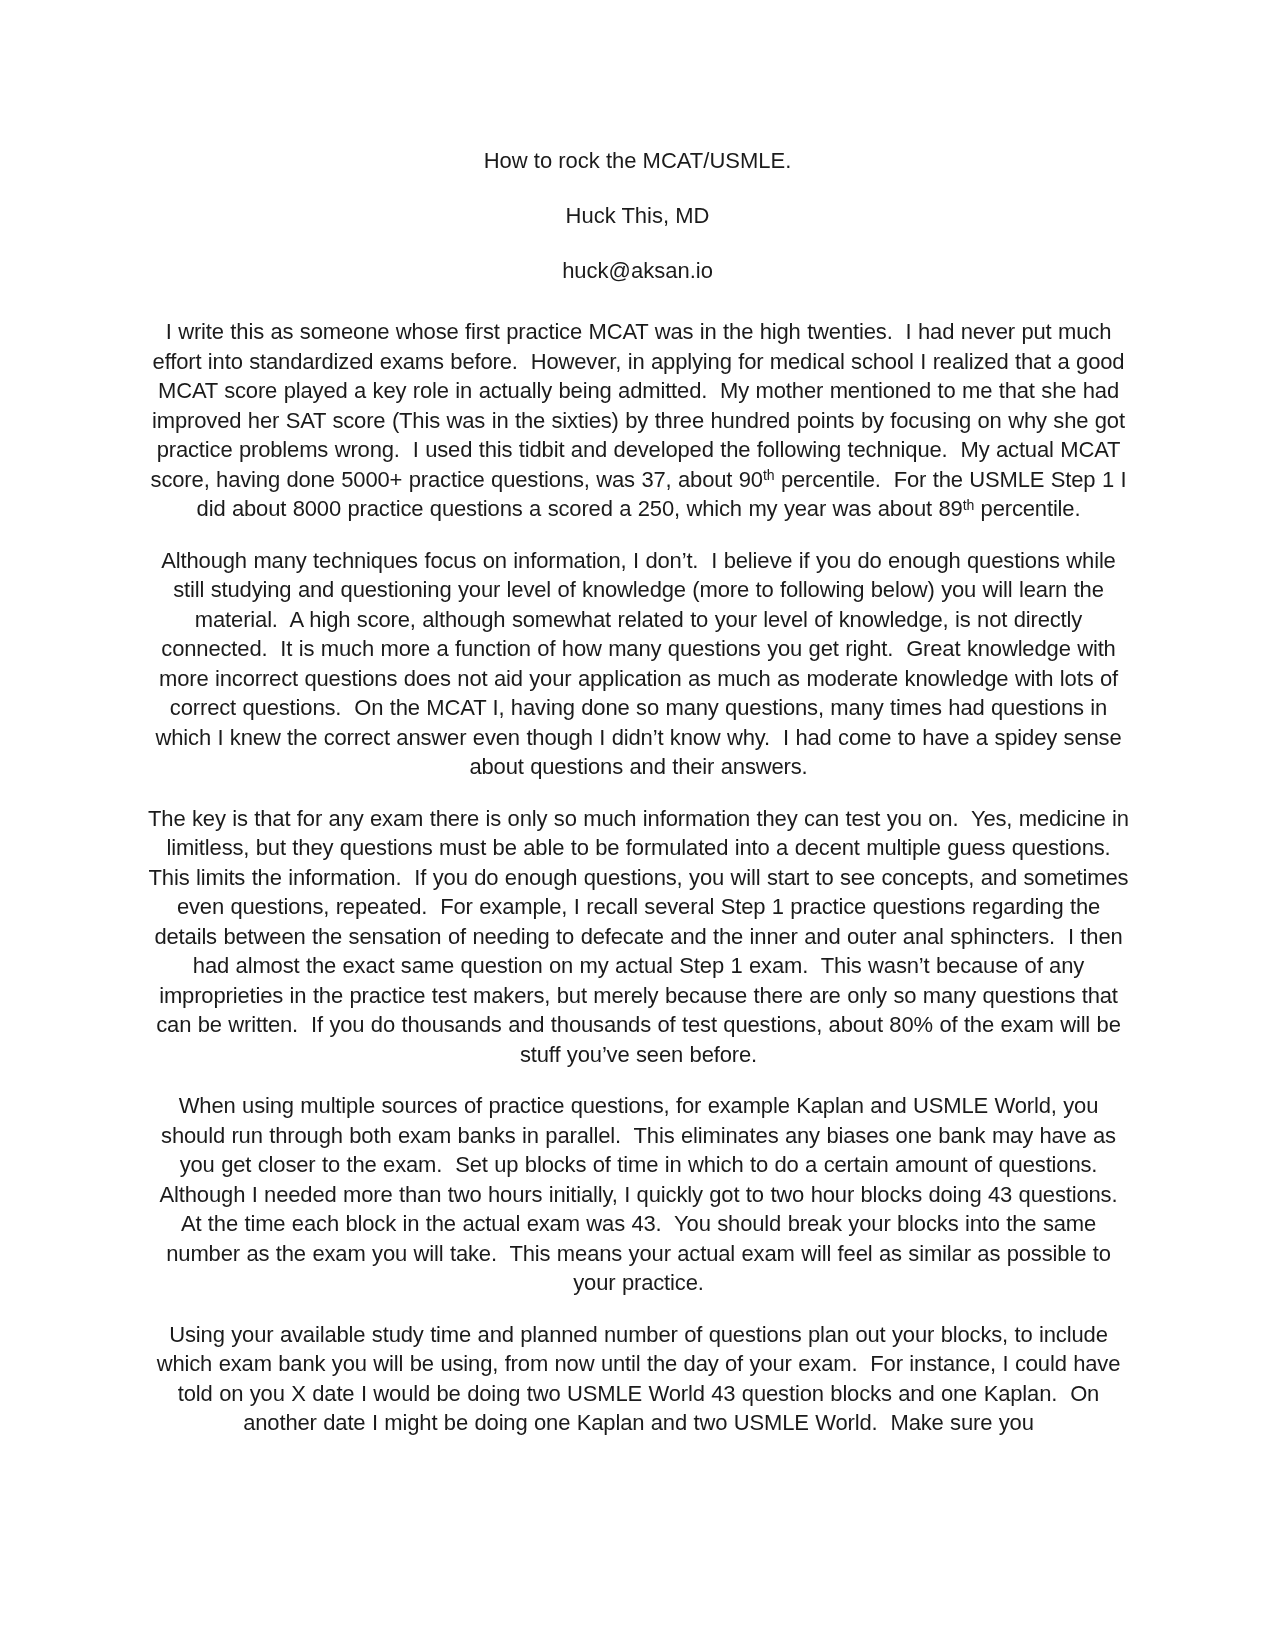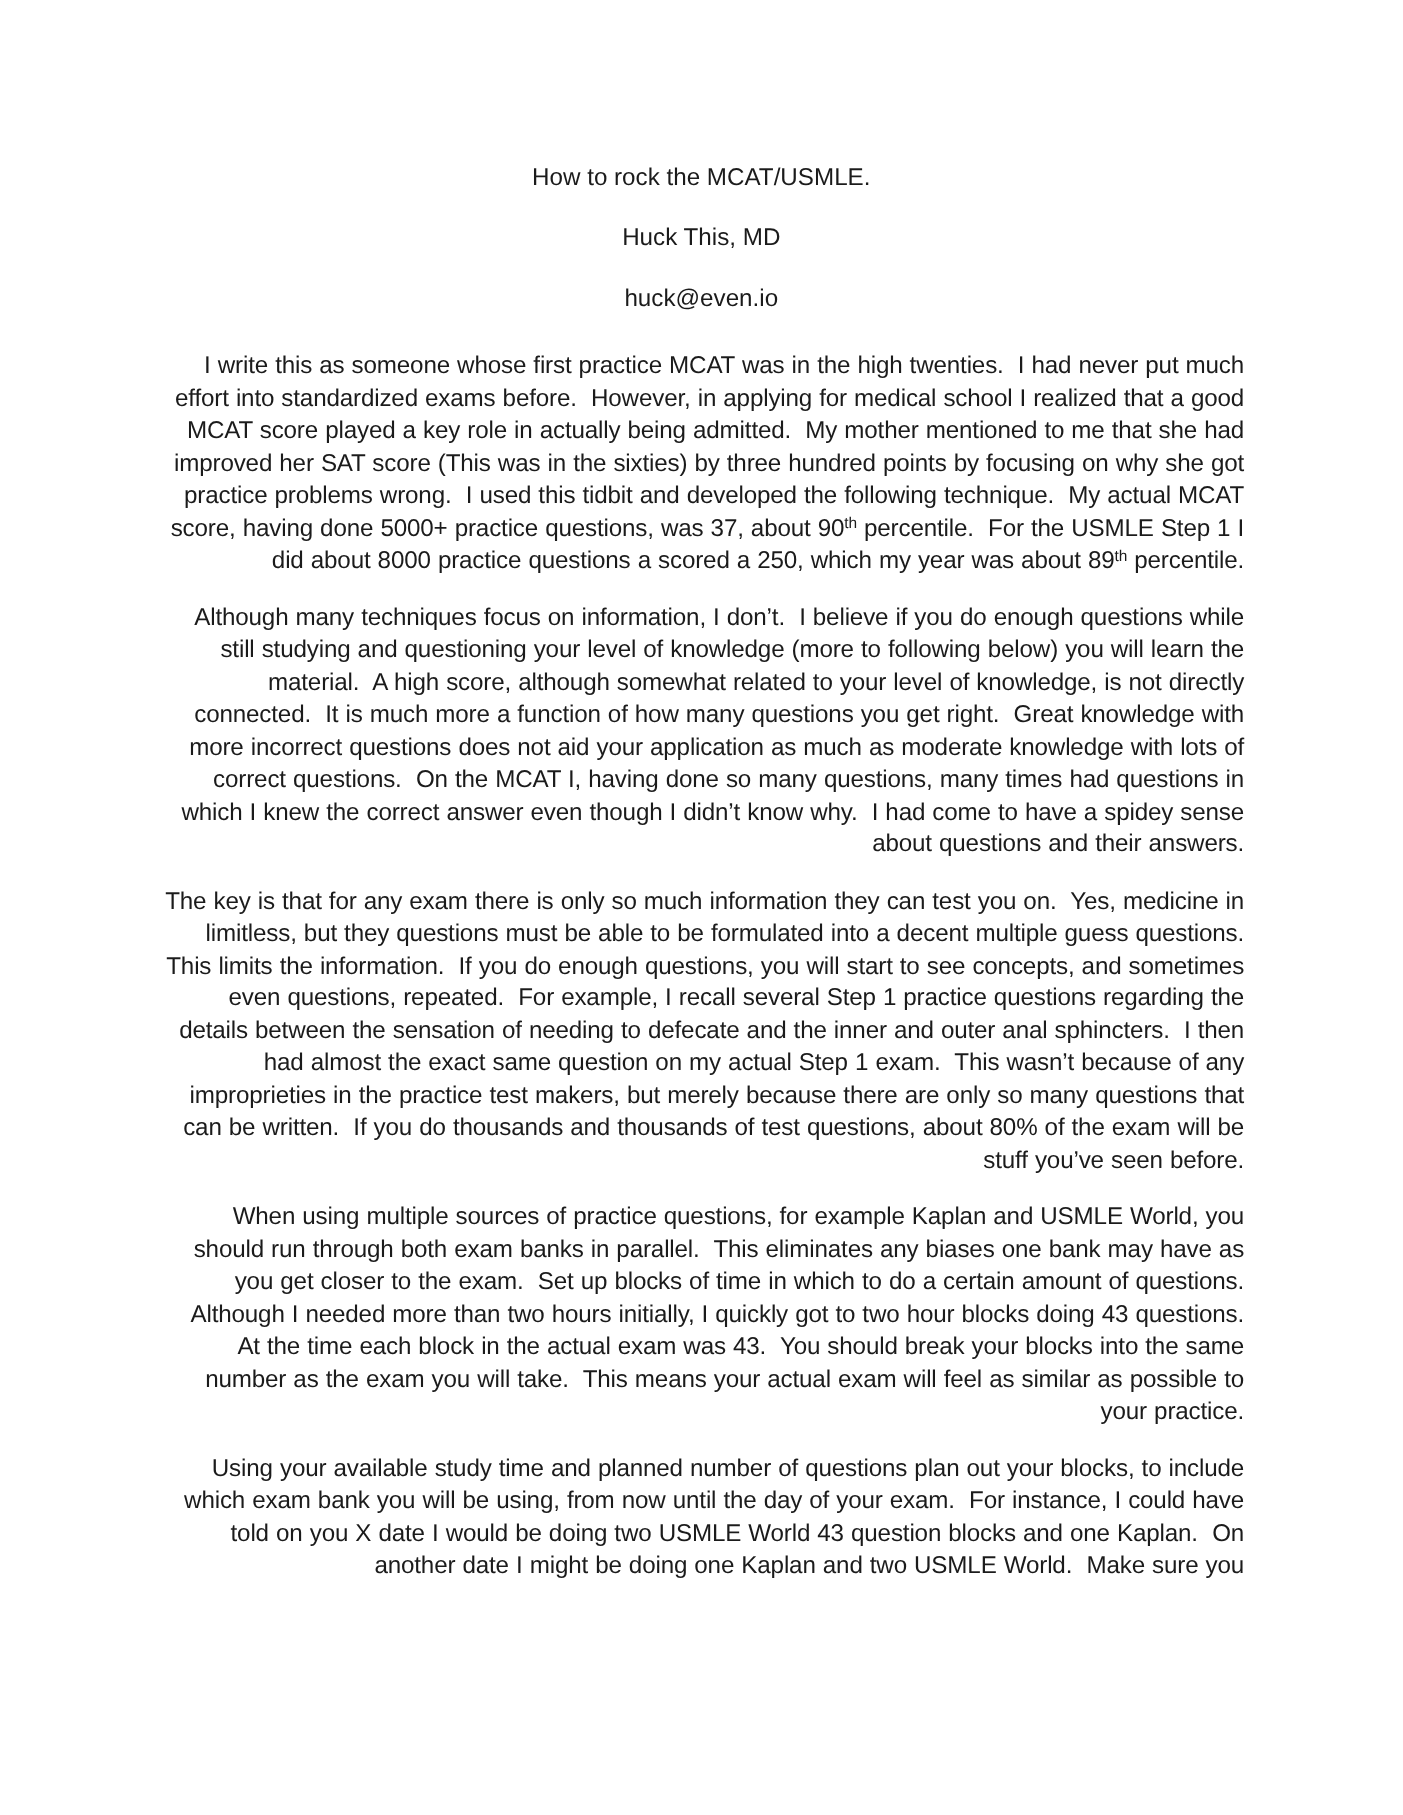--- a/index.html
+++ b/index.html
@@ -24,21 +24,21 @@
   }
   .doc-header .hline {
     margin: 0 0 26px 0;
     font-size: 22px;
     line-height: 29px;
     font-weight: 400;
   }
   .doc-body {
     margin: 0 144px 0 146px;
     padding-top: 6px;
-    text-align: right;
+    text-align: center;
   }
   .doc-body p.para {
     margin: 0 0 22px 0;
     font-size: 22px;
     line-height: 29.5px;
     letter-spacing: -0.15px;
     white-space: pre-wrap;
     word-spacing: 0.5px;
   }
   .doc-body p.para sup.ss {
@@ -49,21 +49,21 @@
     vertical-align: baseline;
   }
 </style>
 </head>
 <body>
 
 <div class="page">
   <div class="doc-header">
     <p class="hline">How to rock the MCAT/USMLE.</p>
     <p class="hline">Huck This, MD</p>
-    <p class="hline">huck@even.io</p>
+    <p class="hline">huck@aksan.io</p>
   </div>
   <div class="doc-body" id="doc-body">
       <p class="para"><span>I write this as someone whose first practice MCAT was in the high twenties.  I had never put much effort into standardized exams before.  However, in applying for medical school I realized that a good MCAT score played a key role in actually being admitted.  My mother mentioned to me that she had improved her SAT score (This was in the sixties) by three hundred points by focusing on why she got practice problems wrong.  I used this tidbit and developed the following technique.  My actual MCAT score, having done 5000+ practice questions, was 37, about 90</span><sup class="ss">th</sup><span> percentile.  For the USMLE Step 1 I did about 8000 practice questions a scored a 250, which my year was about 89</span><sup class="ss">th</sup><span> percentile.</span></p>
       <p class="para"><span>Although many techniques focus on information, I don’t.  I believe if you do enough questions while still studying and questioning your level of knowledge (more to following below) you will learn the material.  A high score, although somewhat related to your level of knowledge, is not directly connected.  It is much more a function of how many questions you get right.  Great knowledge with more incorrect questions does not aid your application as much as moderate knowledge with lots of correct questions.  On the MCAT I, having done so many questions, many times had questions in which I knew the correct answer even though I didn’t know why.  I had come to have a spidey sense about questions and their answers.</span></p>
       <p class="para"><span>The key is that for any exam there is only so much information they can test you on.  Yes, medicine in limitless, but they questions must be able to be formulated into a decent multiple guess questions.  This limits the information.  If you do enough questions, you will start to see concepts, and sometimes even questions, repeated.  For example, I recall several Step 1 practice questions regarding the details between the sensation of needing to defecate and the inner and outer anal sphincters.  I then had almost the exact same question on my actual Step 1 exam.  This wasn’t because of any improprieties in the practice test makers, but merely because there are only so many questions that can be written.  If you do thousands and thousands of test questions, about 80% of the exam will be stuff you’ve seen before.</span></p>
       <p class="para"><span>When using multiple sources of practice questions, for example Kaplan and USMLE World, you should run through both exam banks in parallel.  This eliminates any biases one bank may have as you get closer to the exam.  Set up blocks of time in which to do a certain amount of questions.  Although I needed more than two hours initially, I quickly got to two hour blocks doing 43 questions.  At the time each block in the actual exam was 43.  You should break your blocks into the same number as the exam you will take.  This means your actual exam will feel as similar as possible to your practice.</span></p>
       <p class="para"><span>Using your available study time and planned number of questions plan out your blocks, to include which exam bank you will be using, from now until the day of your exam.  For instance, I could have told on you X date I would be doing two USMLE World 43 question blocks and one Kaplan.  On another date I might be doing one Kaplan and two USMLE World.  Make sure you</span></p>
     </div>
 </div>
 

